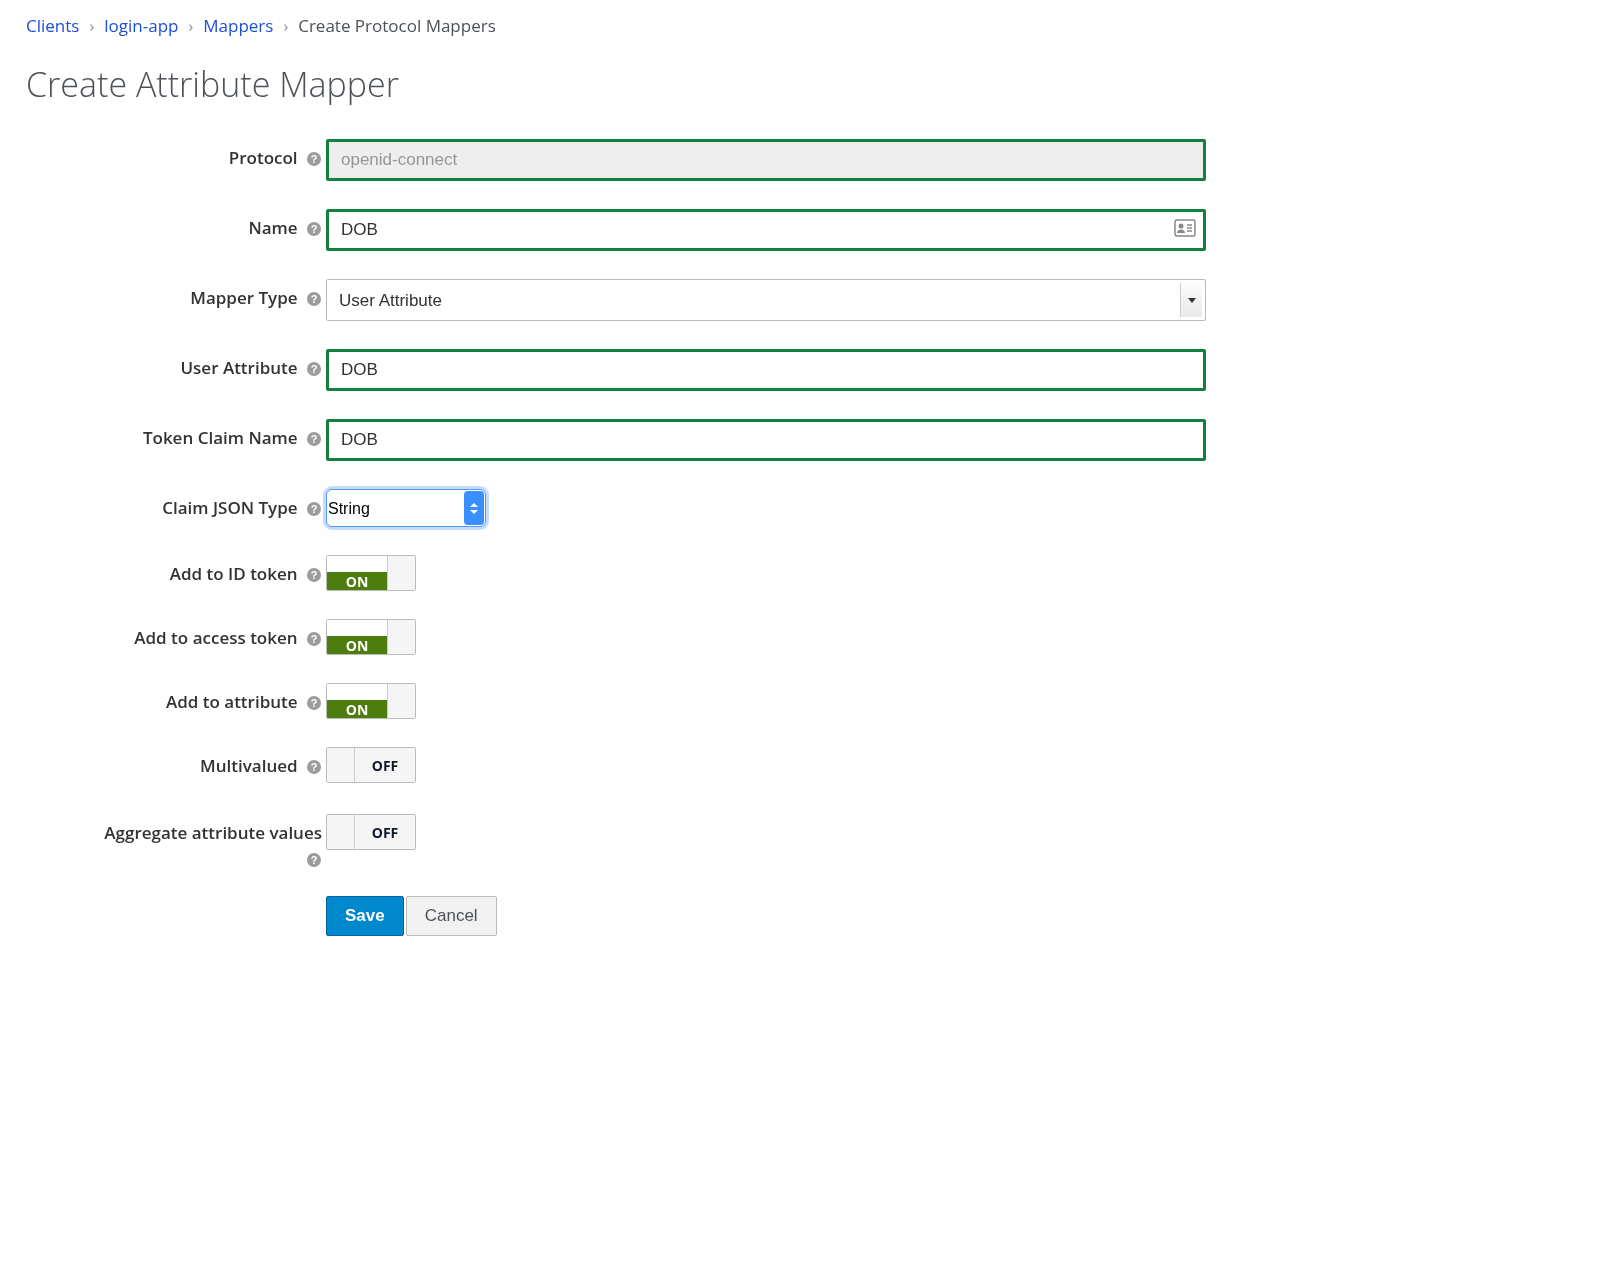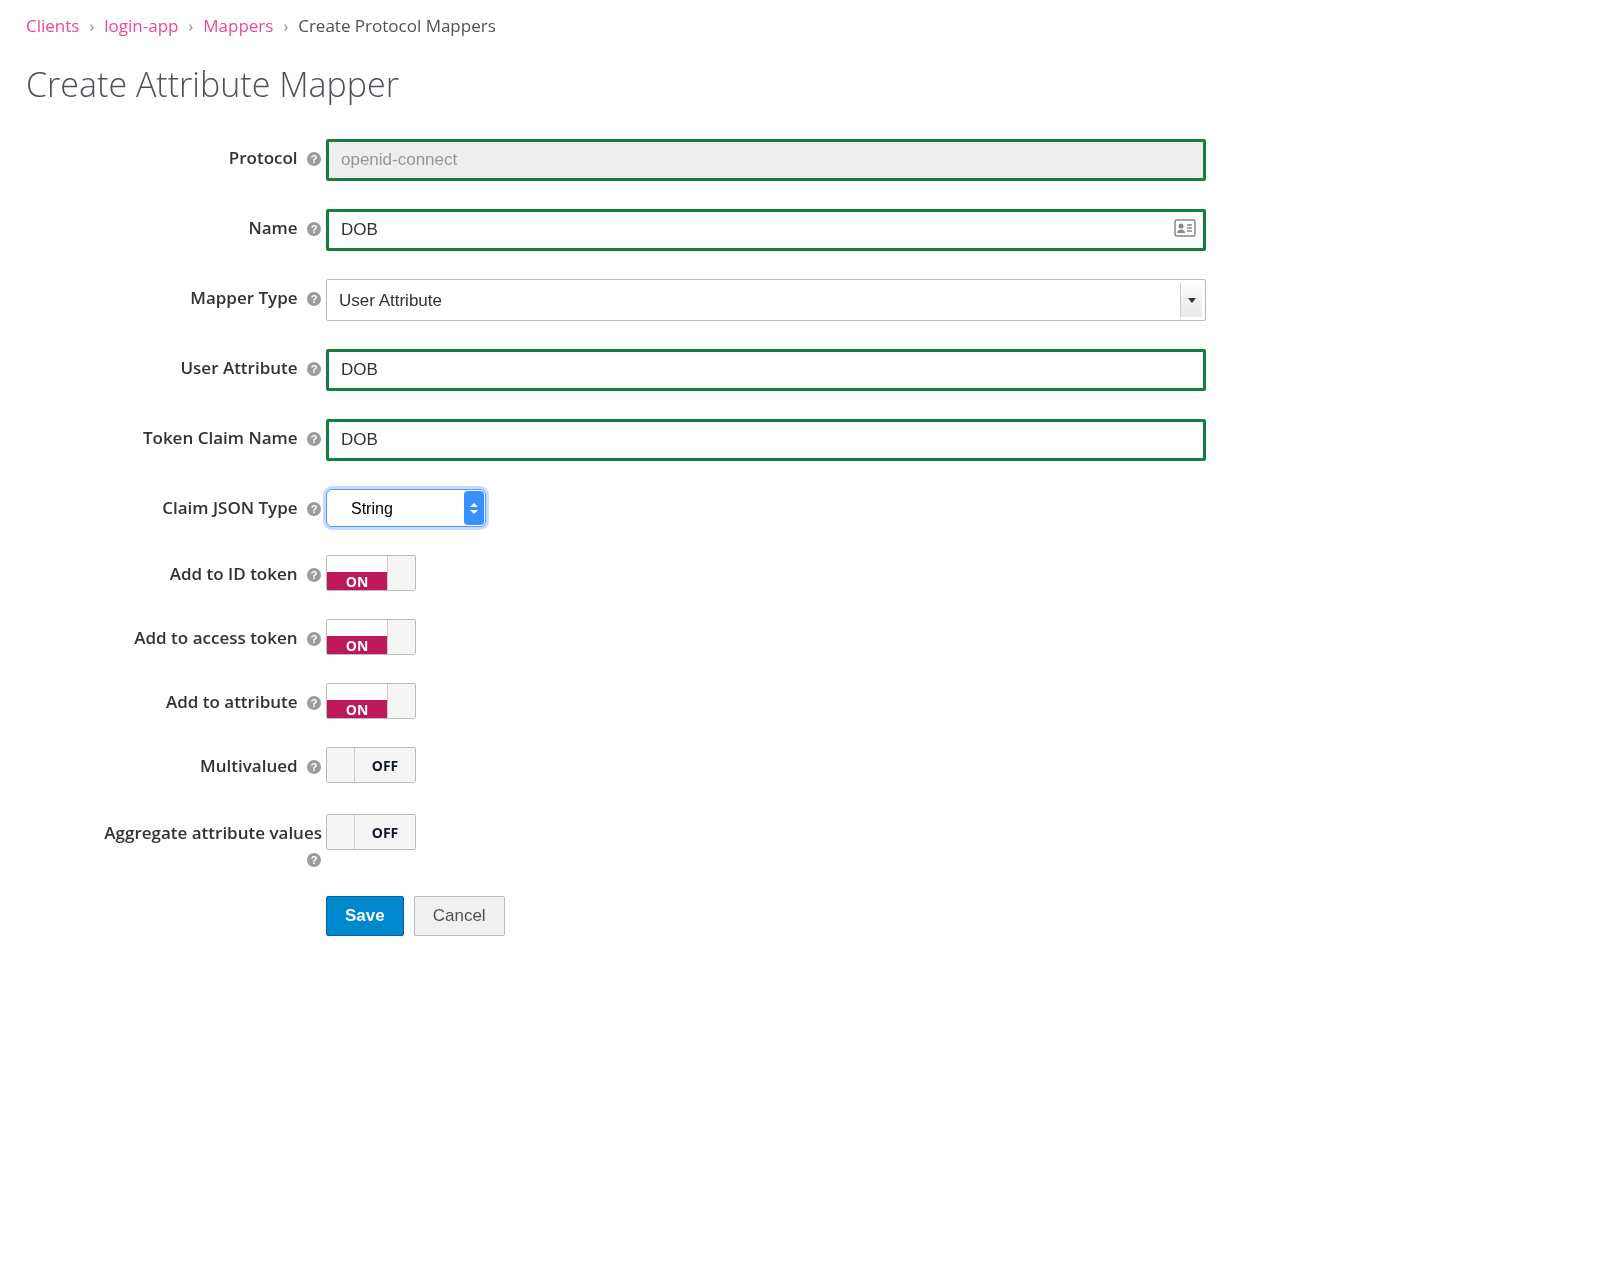--- a/index.html
+++ b/index.html
@@ -12,21 +12,21 @@
   padding: 14px 26px;
 }
 .breadcrumb {
   font-size: 17px;
   margin-bottom: 24px;
   display: flex;
   align-items: center;
   gap: 10px;
 }
 .breadcrumb a {
-  color: #ec4899;
+  color: #1d4ed8;
   text-decoration: none;
 }
 .breadcrumb .sep {
   color: #8b8d8f;
   font-size: 16px;
 }
 .breadcrumb .current {
   color: #4d5258;
 }
 h1.page-title {
@@ -117,21 +117,21 @@
 }
 .select-caret::after {
   content: "";
   border-left: 4px solid transparent;
   border-right: 4px solid transparent;
   border-top: 5px solid #333;
 }
 .small-select {
   width: 160px;
   height: 38px;
-  padding: 4px 24px;
+  padding: 4px 1px;
   font-size: 16px;
   border: 1px solid #5897fb;
   border-radius: 6px;
   box-shadow: 0 0 0 3px rgba(88,151,251,0.35);
   -webkit-appearance: none;
   appearance: none;
   background: #fff;
   position: relative;
 }
 .small-select-wrap { position: relative; display: inline-block; }
@@ -180,21 +180,21 @@
   align-items: center;
   justify-content: center;
 }
 .toggle .toggle-knob {
   width: 28px;
   background: #f5f5f5;
   border-left: 1px solid #ccc;
   border-right: 1px solid #ccc;
 }
 .toggle.on .toggle-lbl-on {
-  background: #be185d;
+  background: #4d7c0f;
   color: #fff;
   margin-top: 16px;
 }
 .toggle.off .toggle-lbl-off {
   background: #f5f5f5;
   color: #0f172a;
 }
 .toggle.off .toggle-knob { order: -1; border-left: none; }
 .toggle.on .toggle-knob { border-right: none; }
 .btn {
@@ -212,21 +212,21 @@
   background: #0088ce;
   color: #fff;
   border-color: #00659c;
   font-weight: 600;
 }
 .btn-default {
   background: #f1f1f1;
   color: #4d5258;
   border: 1px solid #bbb;
 }
-.buttons { display: flex; gap: 10px; }
+.buttons { display: flex; gap: 2px; }
 .label-block { display: block; }
 .label-block .help-icon { display: inline-flex; margin-top: 6px; }
 </style>
 </head>
 <body>
 
 <nav class="breadcrumb">
   <a href="#">Clients</a>
   <span class="sep">›</span>
   <a href="#">login-app</a>

